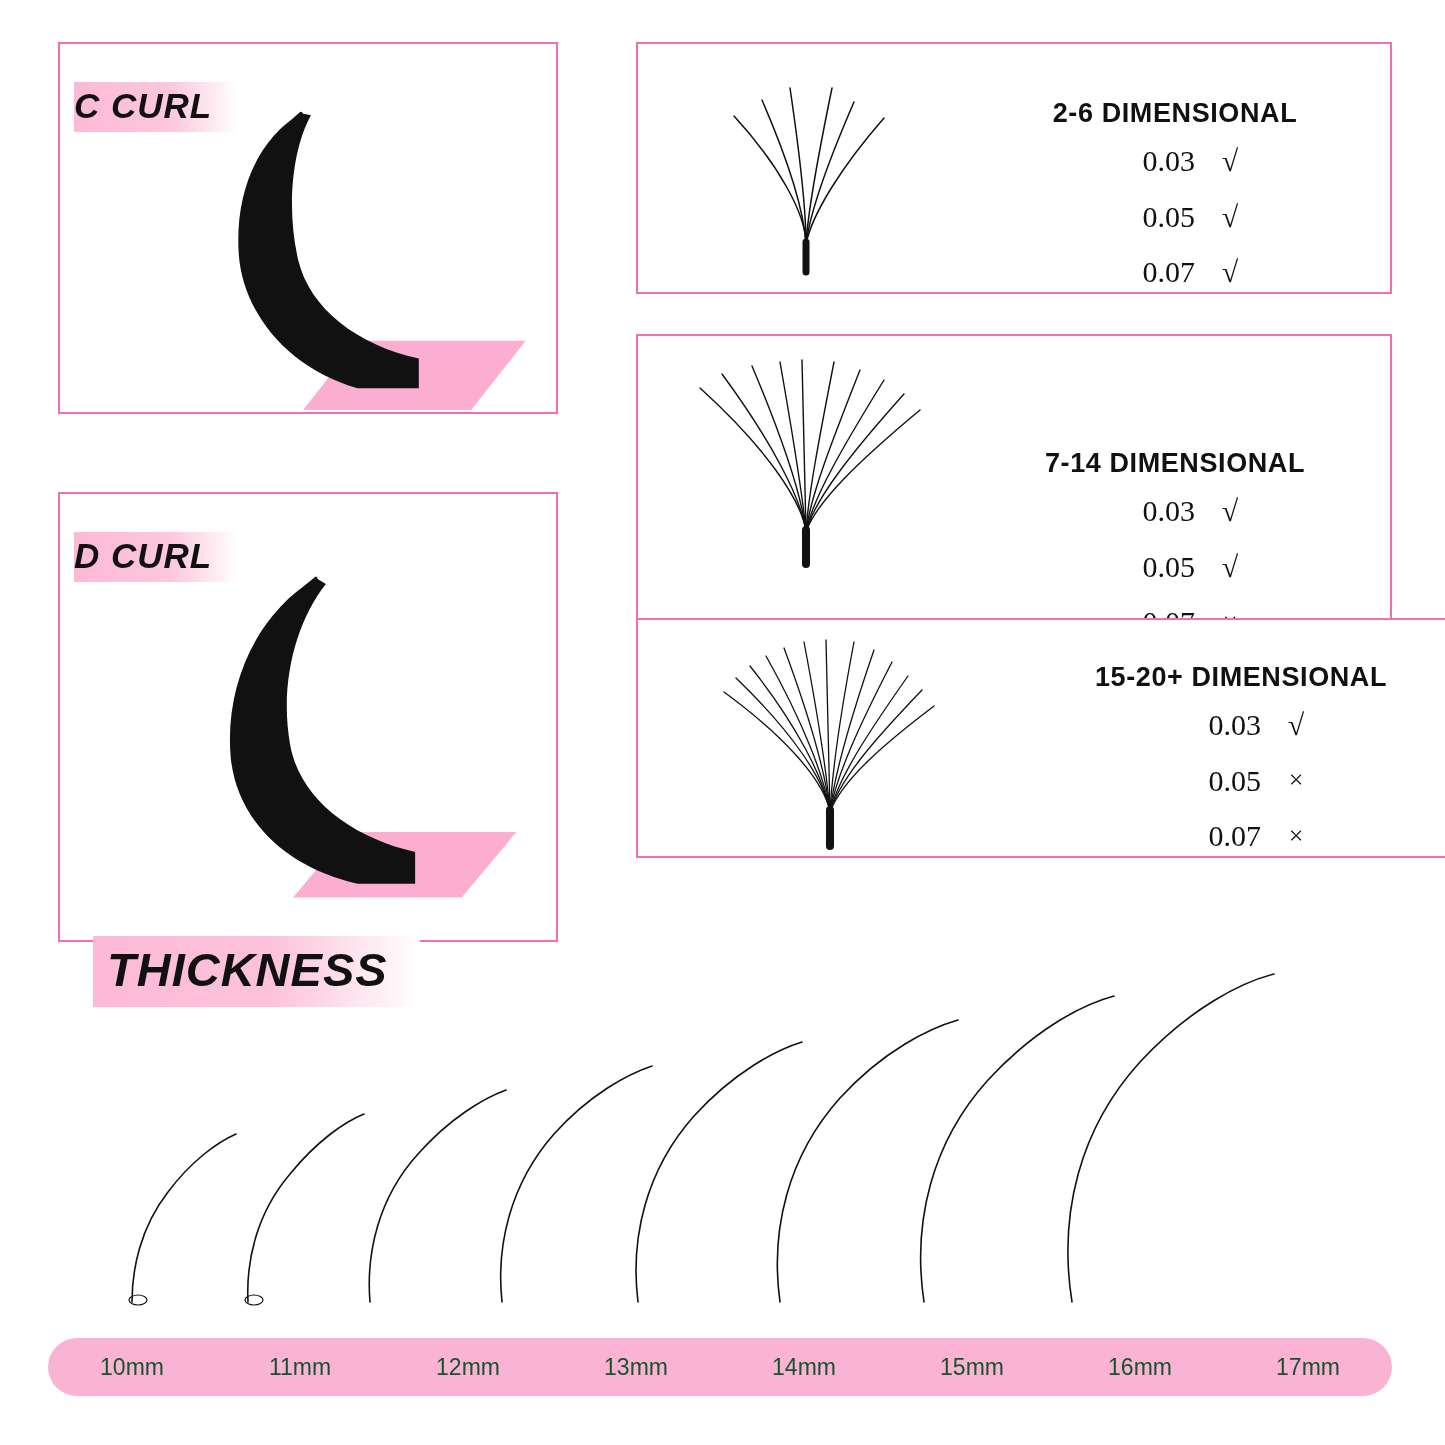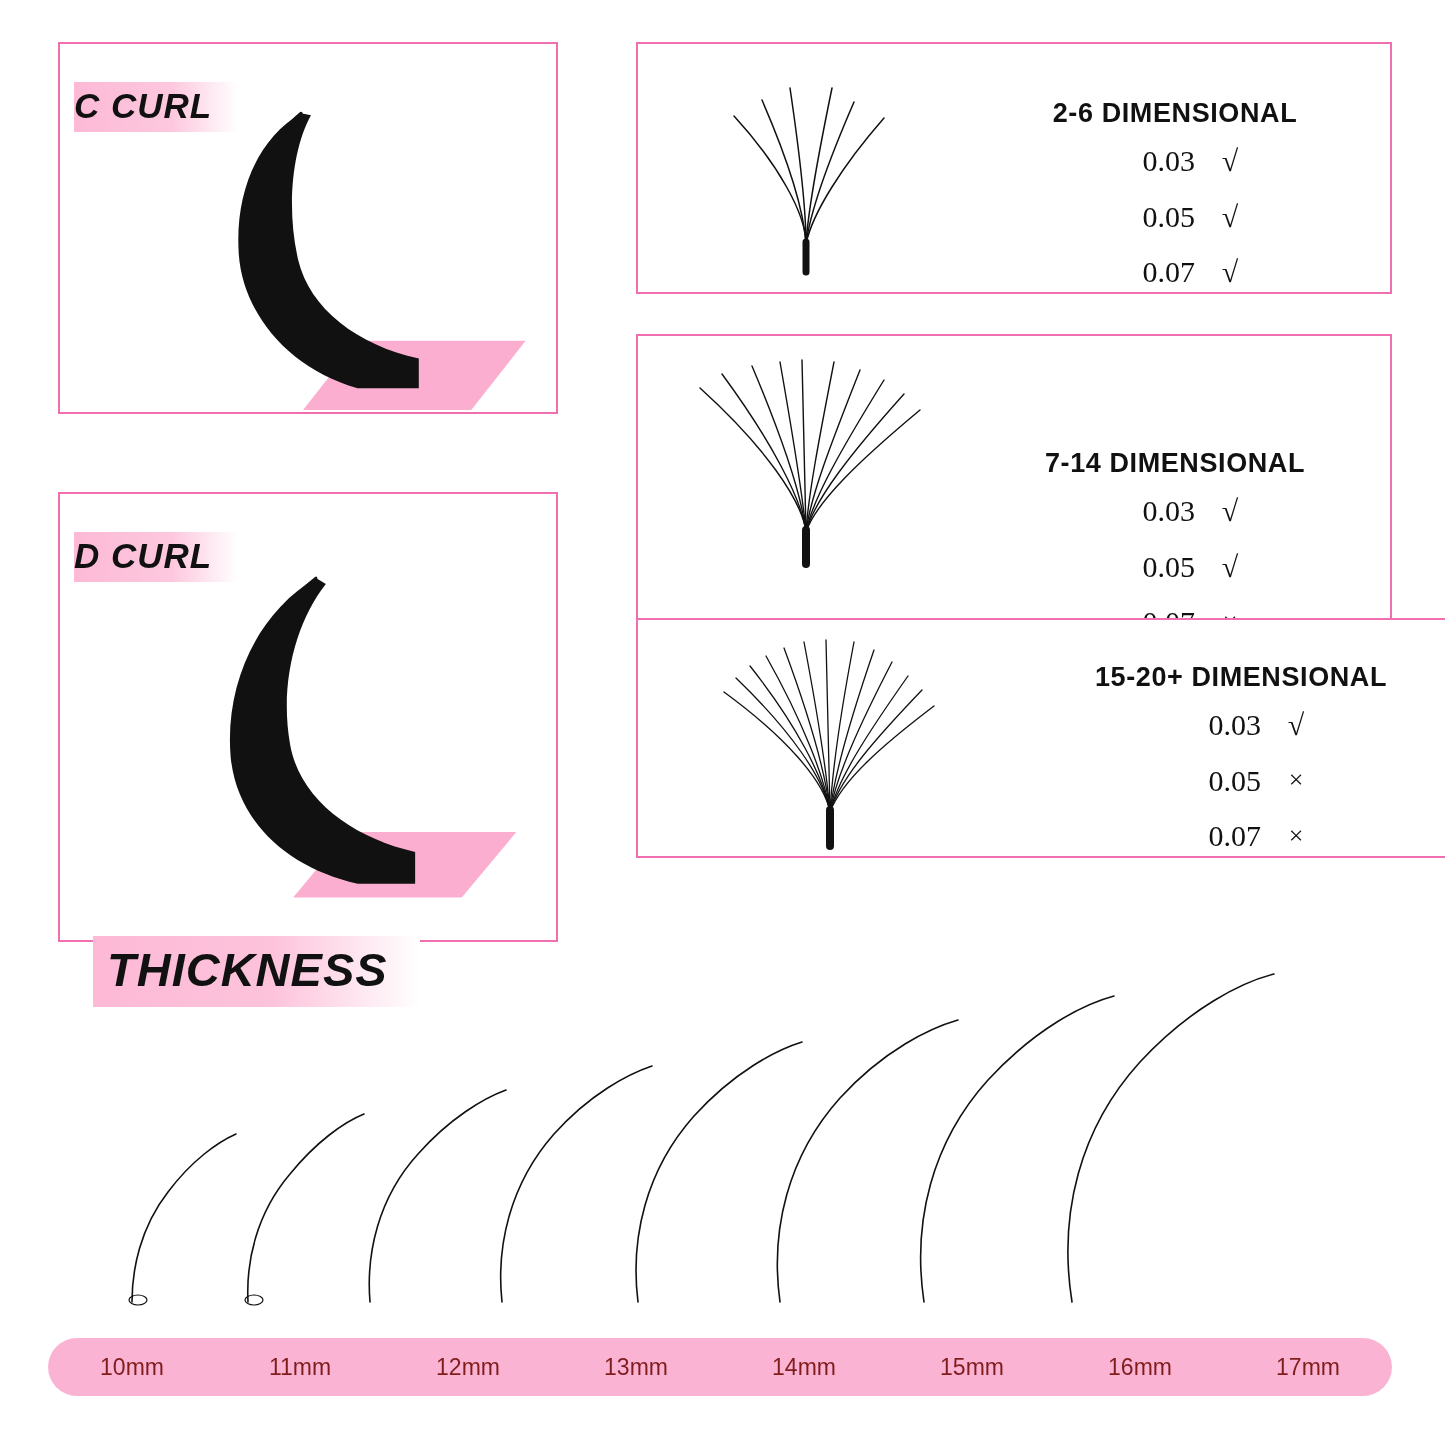--- a/index.html
+++ b/index.html
@@ -140,21 +140,21 @@
     background: #fbb3d4;
     border-radius: 29px;
     display: flex;
     align-items: center;
   }
   .size-chip {
     flex: 1 1 0;
     text-align: center;
     font-size: 23px;
     font-weight: 400;
-    color: #7f1d1d;
+    color: #14532d;
     font-family: "Liberation Sans", sans-serif;
   }
 </style>
 </head>
 <body>
 
 <div class="panel" id="panel-c-curl">
   <div class="curl-label">C CURL</div>
   <svg class="curl-art" viewBox="0 0 500 372">
 

